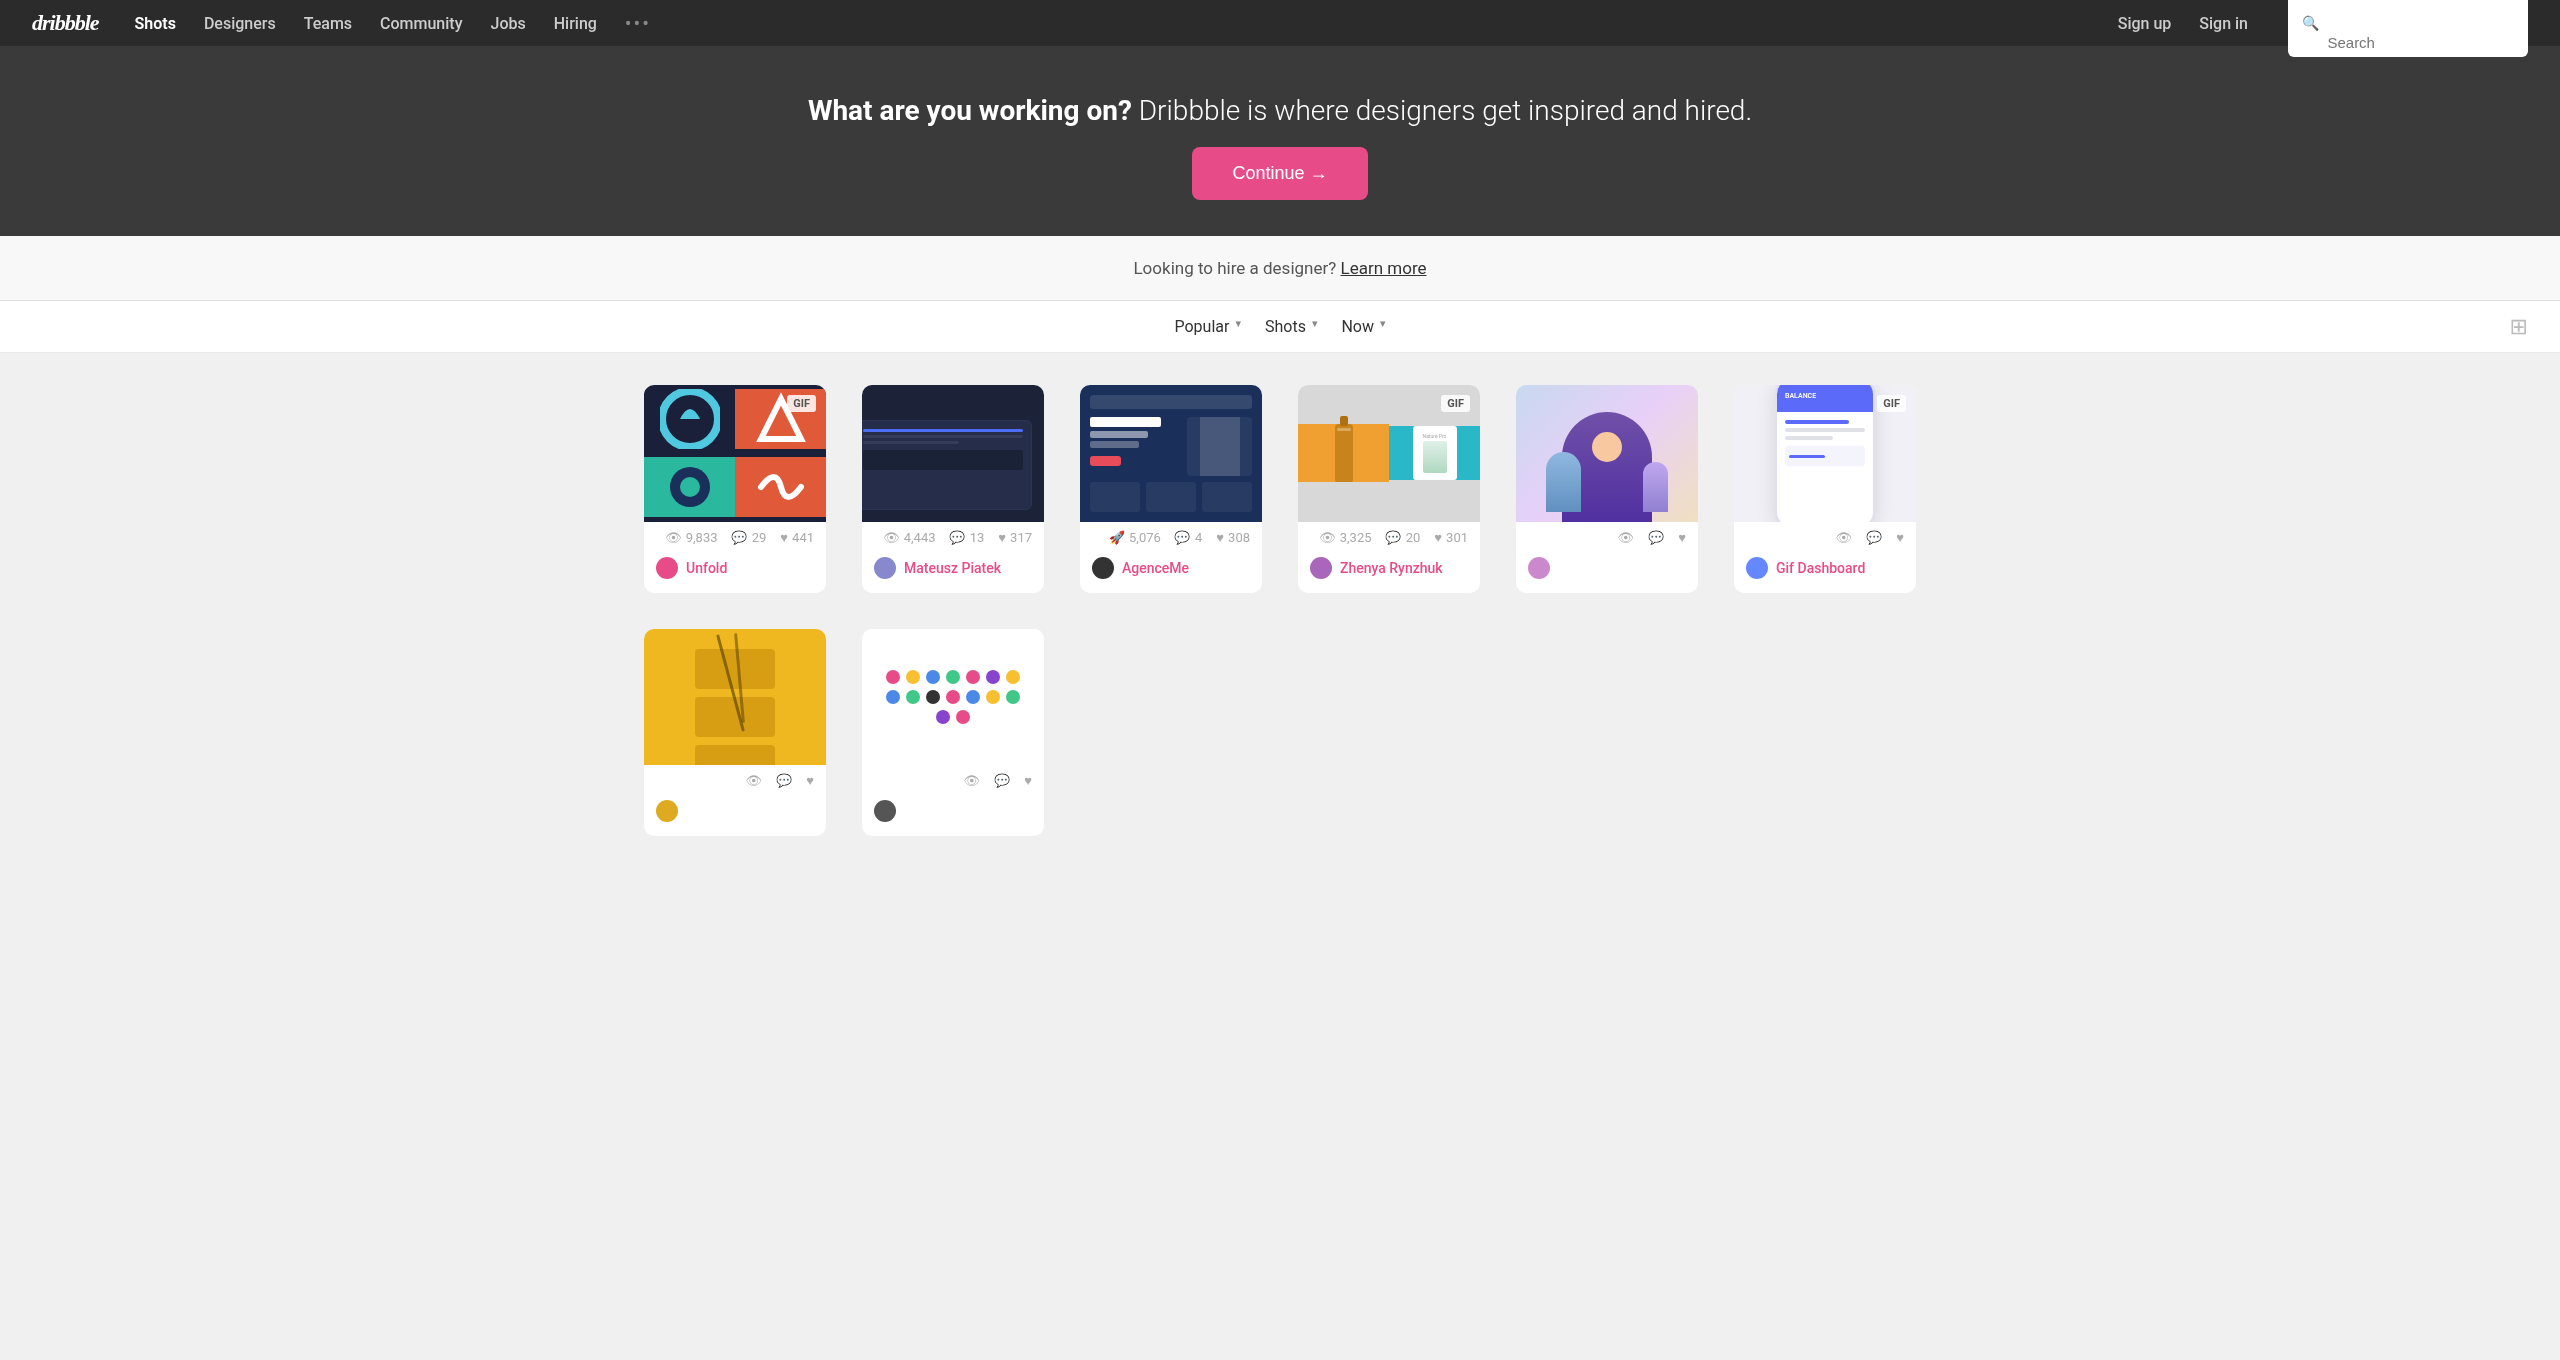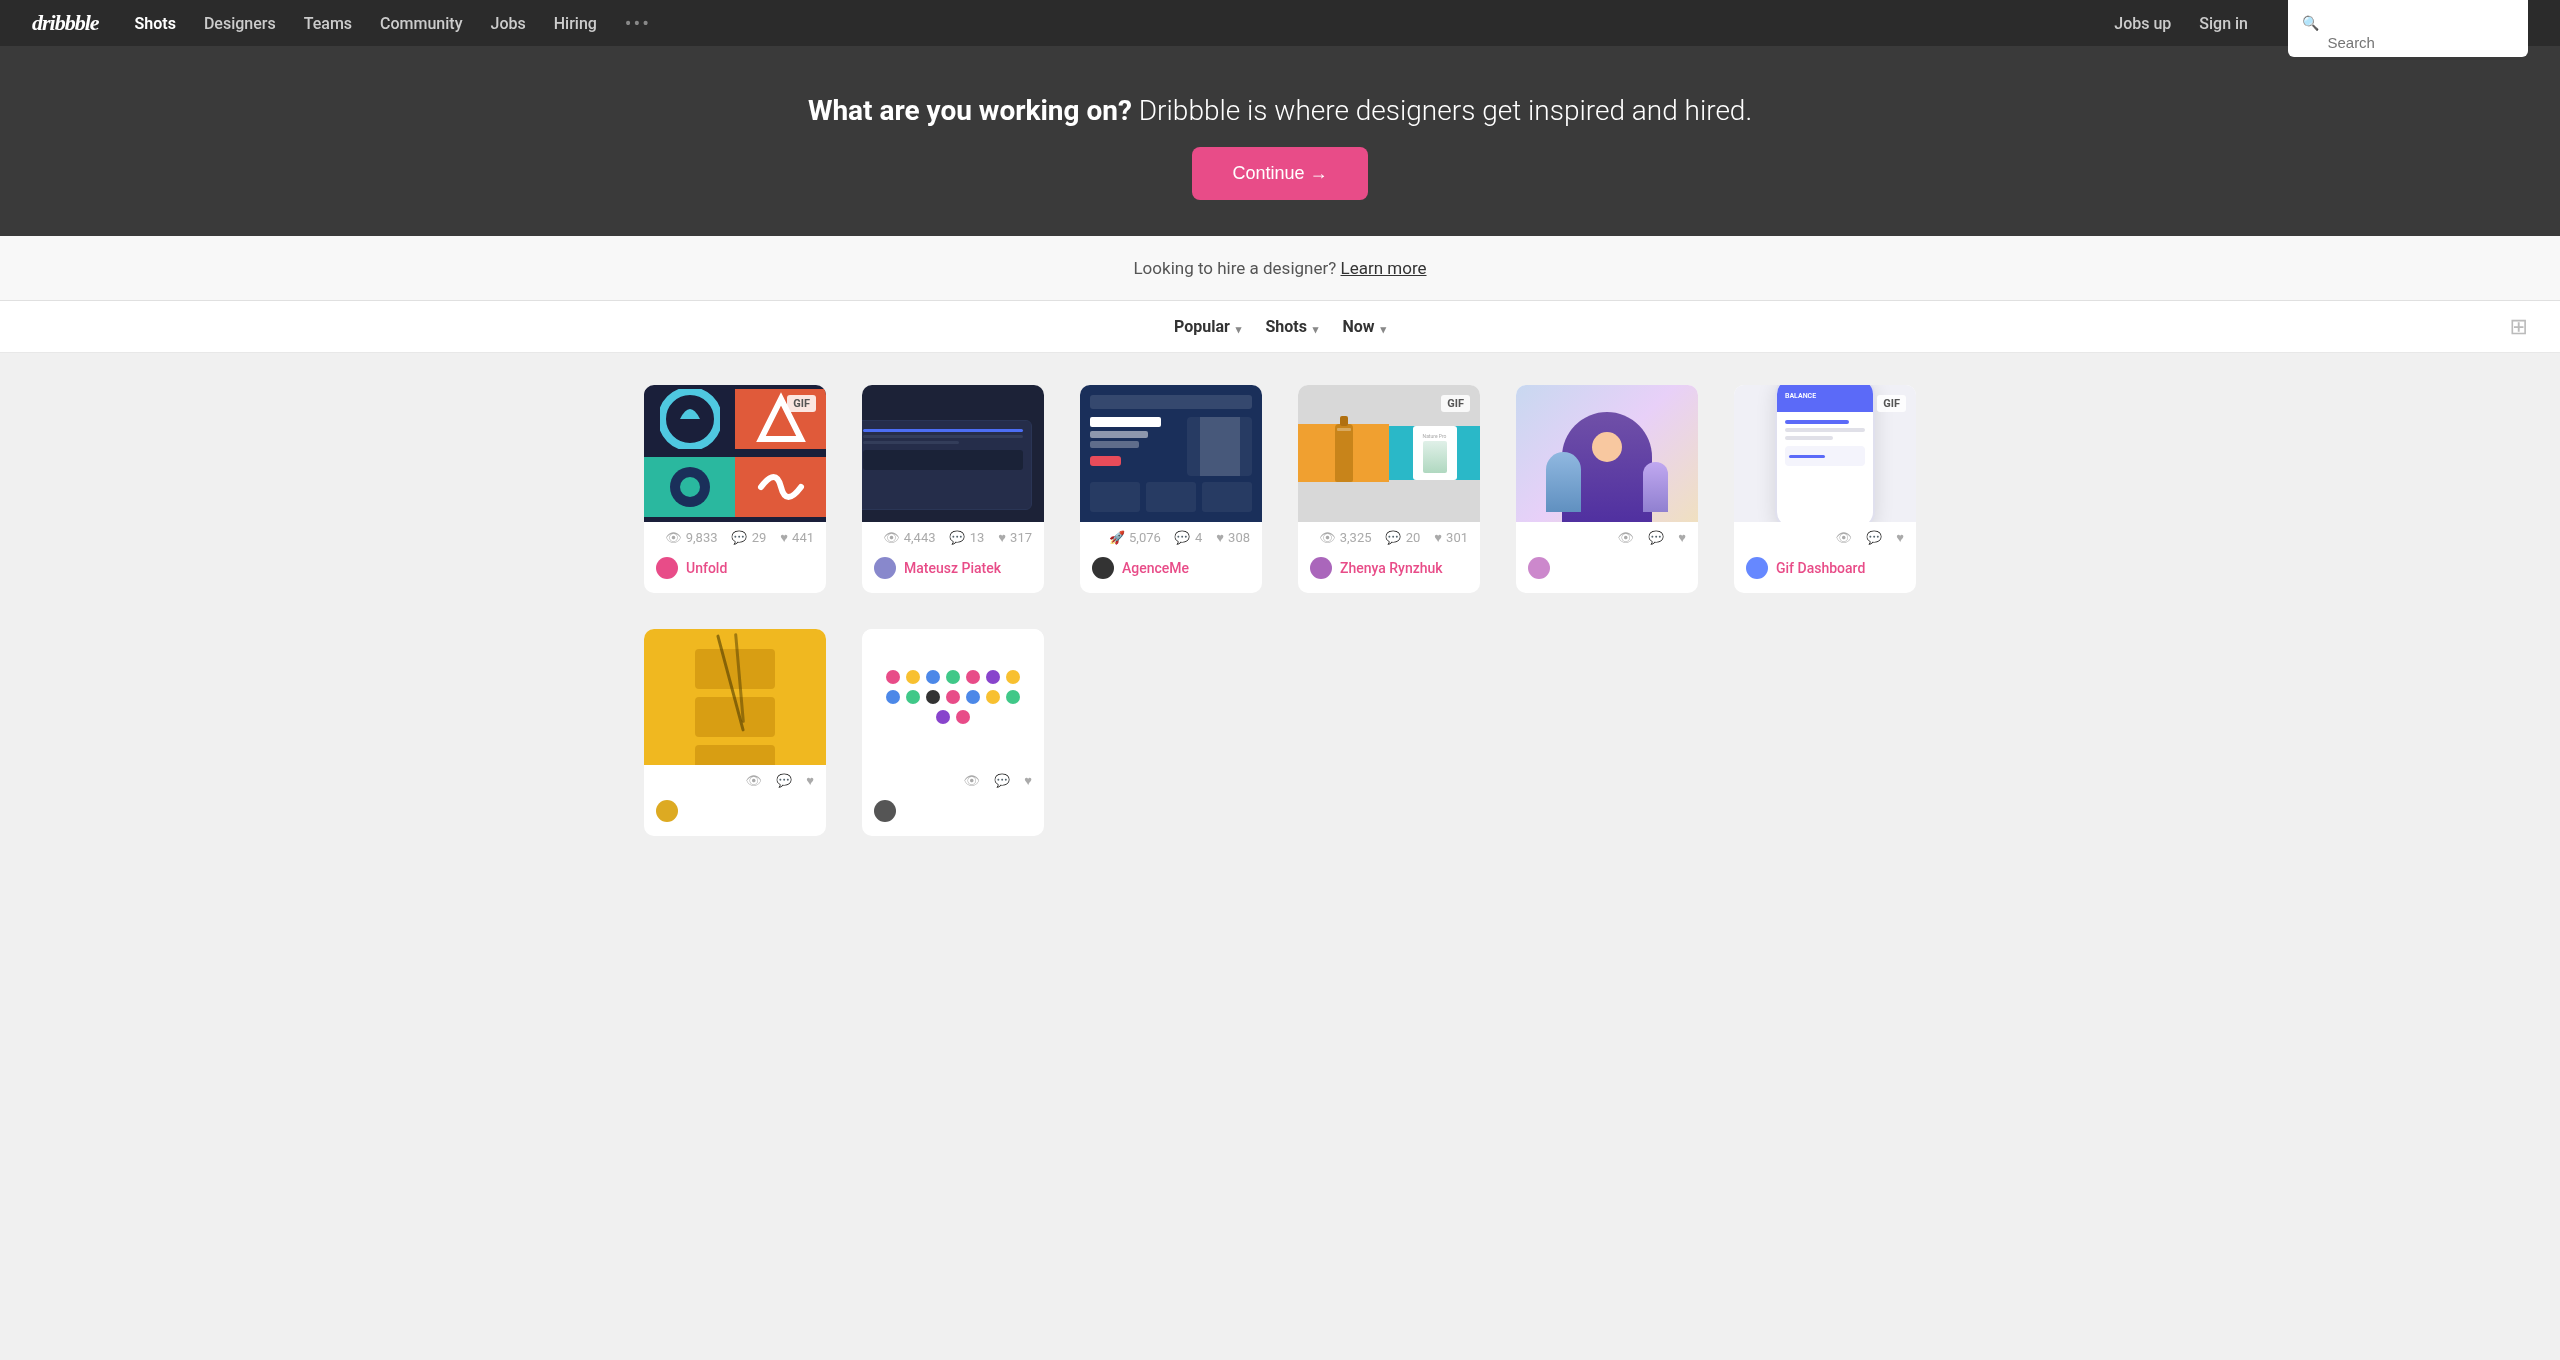--- a/index.html
+++ b/index.html
@@ -109,26 +109,26 @@
       padding: 16px 32px;
       display: flex;
       align-items: center;
       justify-content: center;
       gap: 24px;
       border-bottom: 1px solid #e8e8e8;
       position: relative;
     }
     .filter-item {
       display: flex;
-      align-items: flex-end;
+      align-items: flex-start;
       gap: 6px;
       font-size: 16px;
       color: #333;
       cursor: pointer;
-      font-weight: 700;
+      font-weight: 400;
     }
     .filter-chevron { font-size: 11px; color: #888; }
     .grid-icon-btn {
       position: absolute;
       right: 32px;
       color: #bbb;
       font-size: 22px;
       cursor: pointer;
     }
 
@@ -224,21 +224,21 @@
 <nav>
   <span class="nav-logo">dribbble</span>
   <a class="nav-link active">Shots</a>
   <a class="nav-link">Designers</a>
   <a class="nav-link">Teams</a>
   <a class="nav-link">Community</a>
   <a class="nav-link">Jobs</a>
   <a class="nav-link">Hiring</a>
   <span class="nav-dots">•••</span>
   <div class="nav-spacer"></div>
-  <a class="nav-signup nav-link">Jobs up</a>
+  <a class="nav-signup nav-link">Sign up</a>
   <a class="nav-signin nav-link">Sign in</a>
   <div class="search-box">
     <span style="color:#aaa;font-size:14px;">🔍</span>
     <input class="search-input" type="text" placeholder="Search" style="">
   </div>
 </nav>
 
 <section class="hero">
   <h1 class="hero-title">
     <strong>What are you working on?</strong><span> Dribbble is where designers get inspired and hired.</span>

